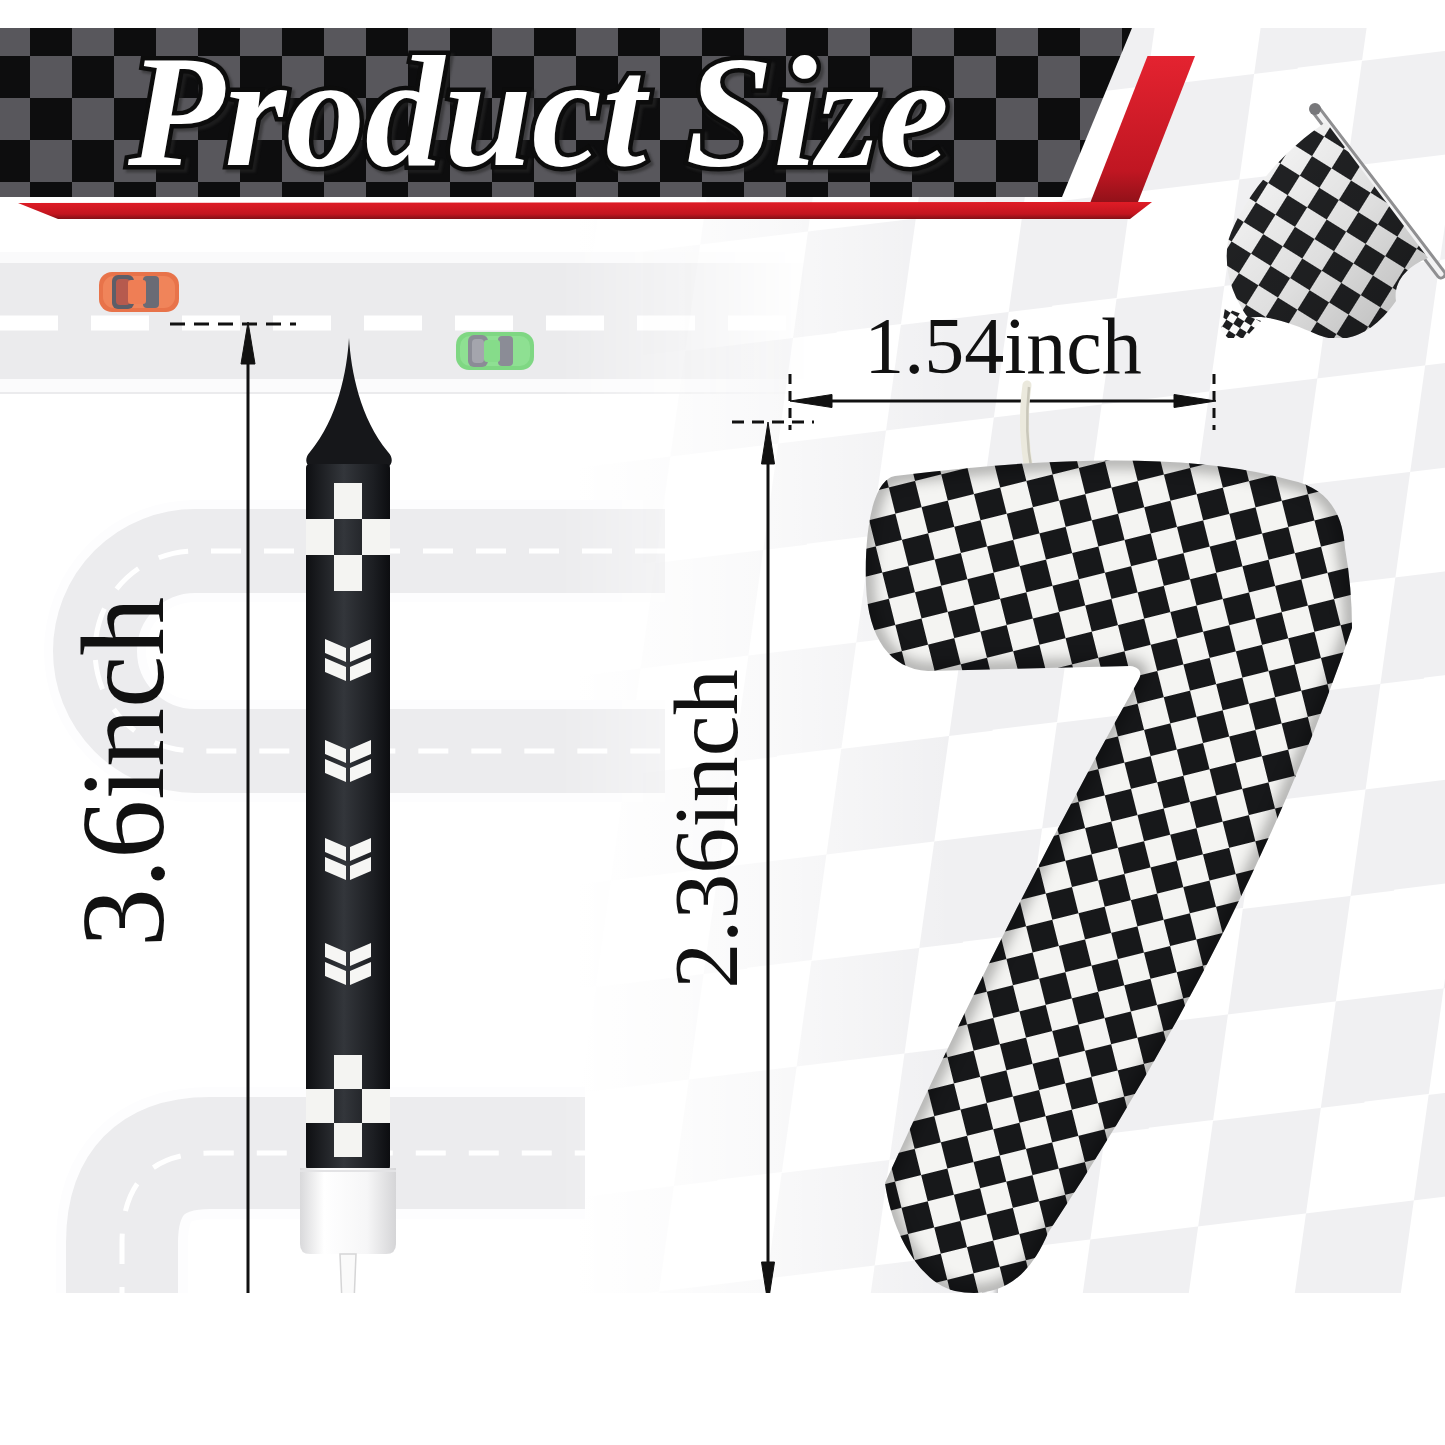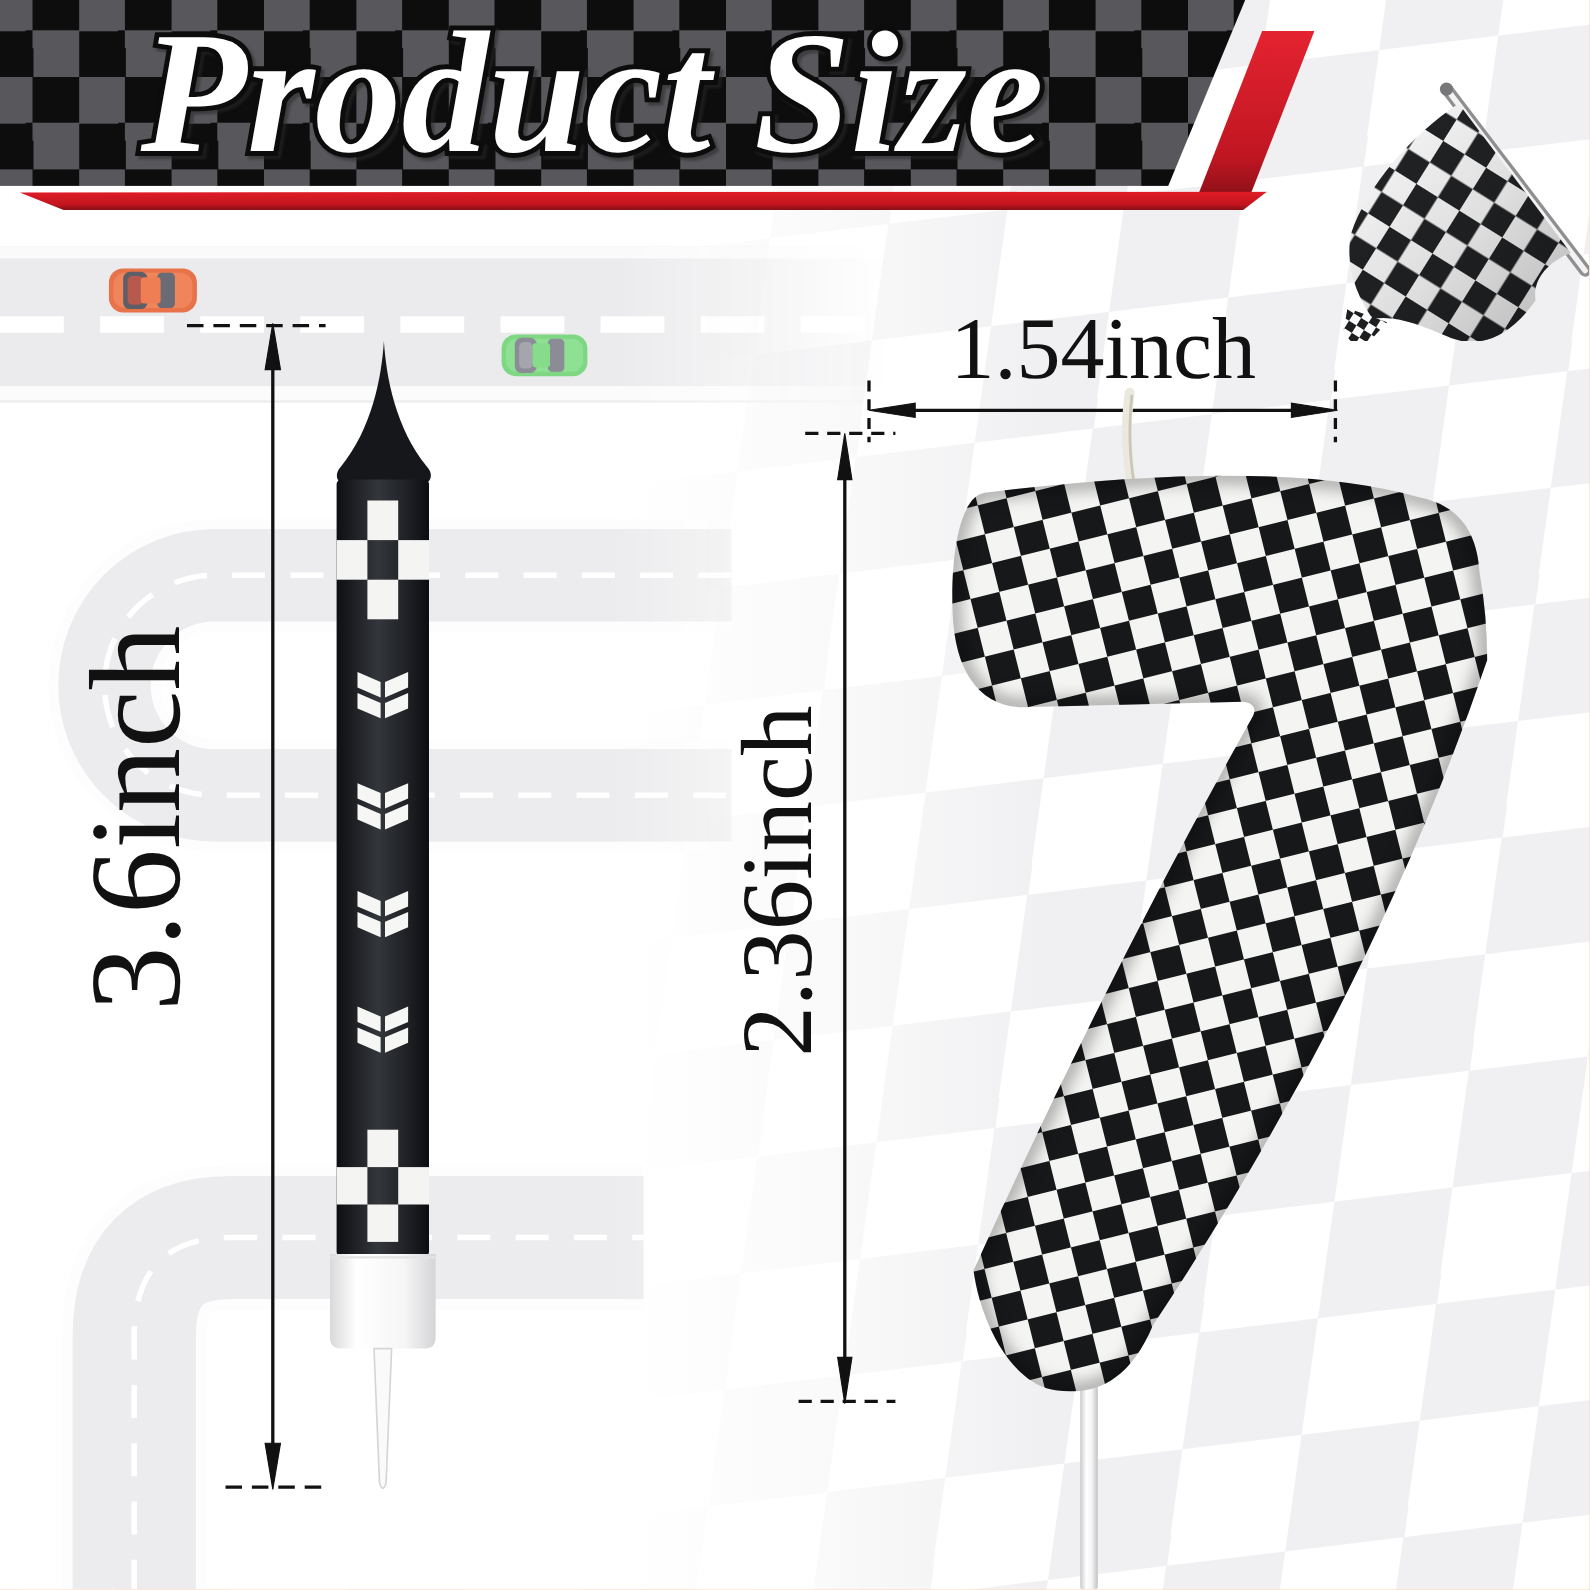--- a/index.html
+++ b/index.html
@@ -1,17 +1,17 @@
 <!DOCTYPE html>
 <html><head>
 <meta charset="utf-8">
 <style>
   html,body{margin:0;padding:0;background:#fff;}
-  #canvas{position:relative;width:1445px;height:1445px;overflow:hidden;background:#fdba74;
-          font-family:"Liberation Serif",serif;}
+  #canvas{position:relative;width:1445px;height:1265px;overflow:hidden;background:#3b82f6;
+          font-family:"Liberation Serif",serif;margin-top:28px;}
   .abs{position:absolute;}
 
   
   #bg-checks{left:-220px;top:-220px;width:1900px;height:1900px;
     background-image:conic-gradient(#f0f0f2 25%,#ffffff 0 50%,#f0f0f2 0 75%,#ffffff 0);
     background-size:212px 212px;
     transform:skewX(-8deg) skewY(-7deg);}
   #white-fade{inset:0;background:linear-gradient(90deg,#ffffff 0,#ffffff 40%,
     rgba(255,255,255,.62) 53%,rgba(255,255,255,0) 66%);}
 

